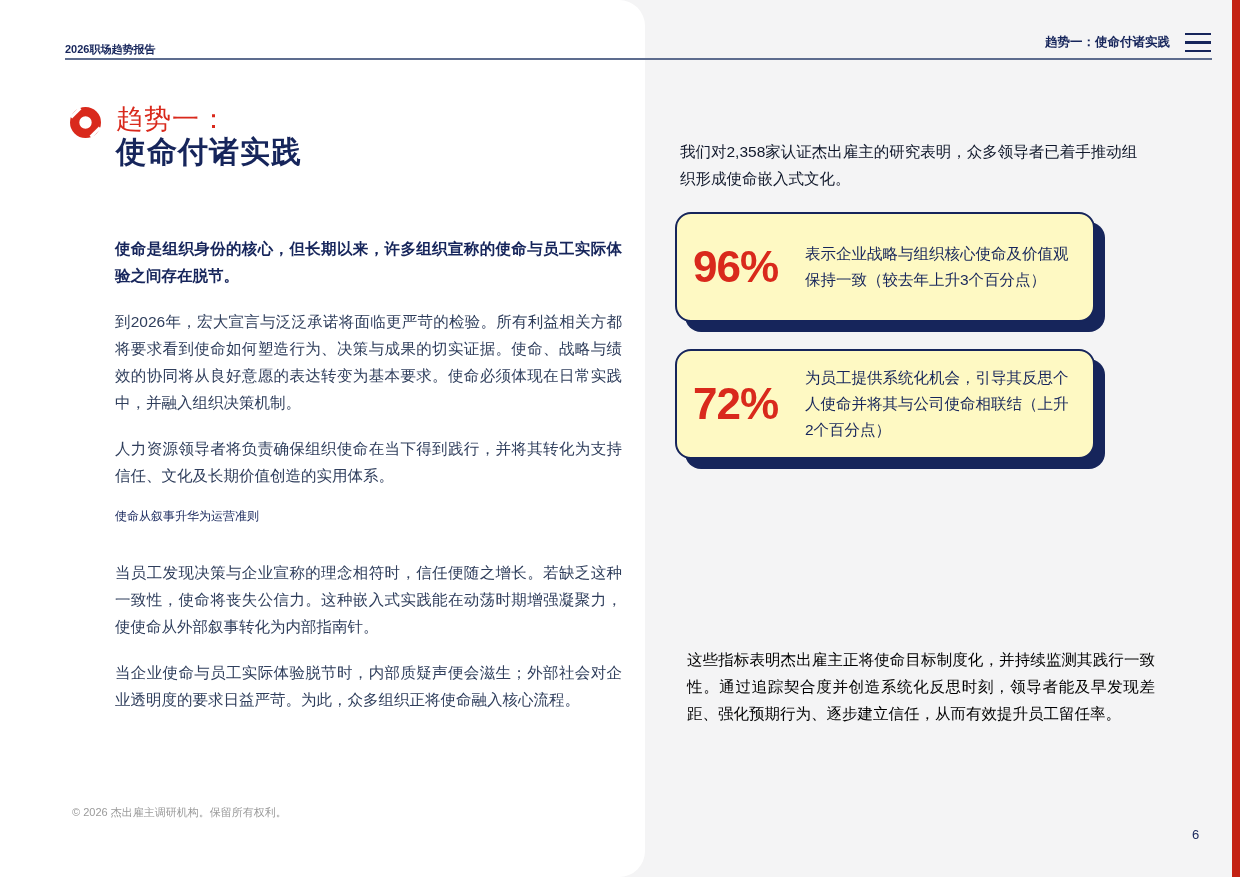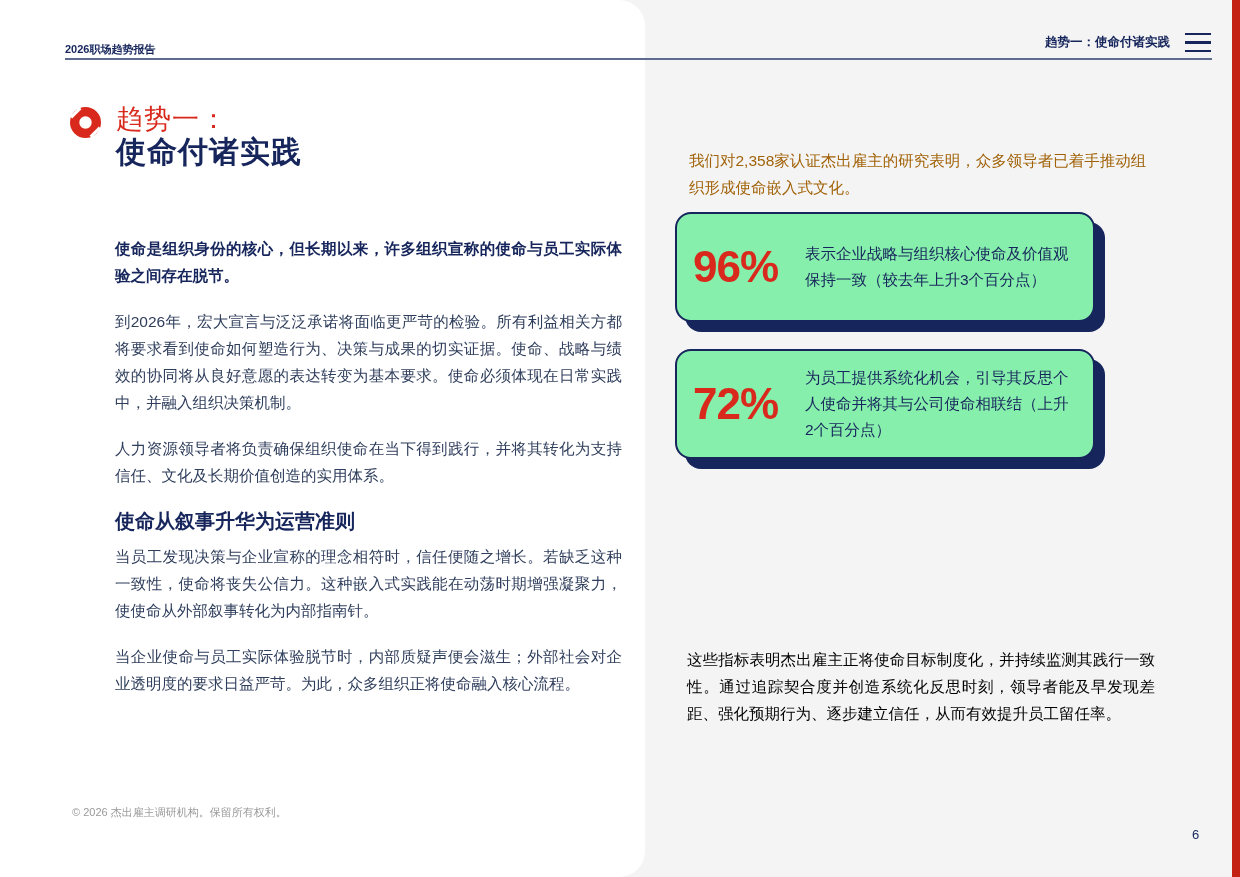--- a/index.html
+++ b/index.html
@@ -34,30 +34,30 @@
   
   .title-block{position:absolute;left:70px;top:104px;display:flex;gap:15px;}
   .logo-icon{width:31px;height:31px;flex-shrink:0;margin-top:3px;}
   .page-title{line-height:1.16;}
   .page-title .t1{font-size:27px;font-weight:normal;color:#d9291c;letter-spacing:1px;}
   .page-title .t2{font-size:30px;font-weight:bold;color:#16255b;letter-spacing:1px;text-align:center;}
   
   .left-body{position:absolute;left:115px;top:203px;width:507px;}
   .left-body p{margin:0 0 19px;font-size:15.5px;line-height:27px;color:#2f3e5c;text-align:justify;}
   .left-body p.lead{font-weight:bold;color:#16255b;margin-top:32px;}
-  .left-body h2{margin:9px 0 8px;font-size:20px;font-weight:bold;color:#16255b;}
+  .left-body h2{margin:9px 0 34px;font-size:12px;font-weight:normal;color:#16255b;}
   
   .right-intro{
     position:absolute;left:672px;top:130px;width:458px;
-    font-size:15.5px;line-height:27px;color:#a16207;margin:17px;
+    font-size:15.5px;line-height:27px;color:#0f172a;margin:8px;
   }
   .cards{position:absolute;left:675px;top:212px;width:420px;}
   .stat-card{
     box-sizing:border-box;width:420px;min-height:110px;
-    background:#86efac;border:2px solid #16255b;border-radius:16px;
+    background:#fef9c3;border:2px solid #16255b;border-radius:16px;
     box-shadow:10px 10px 0 #16255b;
     display:flex;align-items:center;gap:10px;
     padding:12px 20px 12px 16px;margin-bottom:27px;
   }
   .stat-value{
     width:102px;flex-shrink:0;
     font-size:44px;font-weight:bold;color:#d9291c;letter-spacing:-1px;
   }
   .stat-desc{font-size:15.5px;line-height:26px;color:#16255b;}
   .right-outro{

